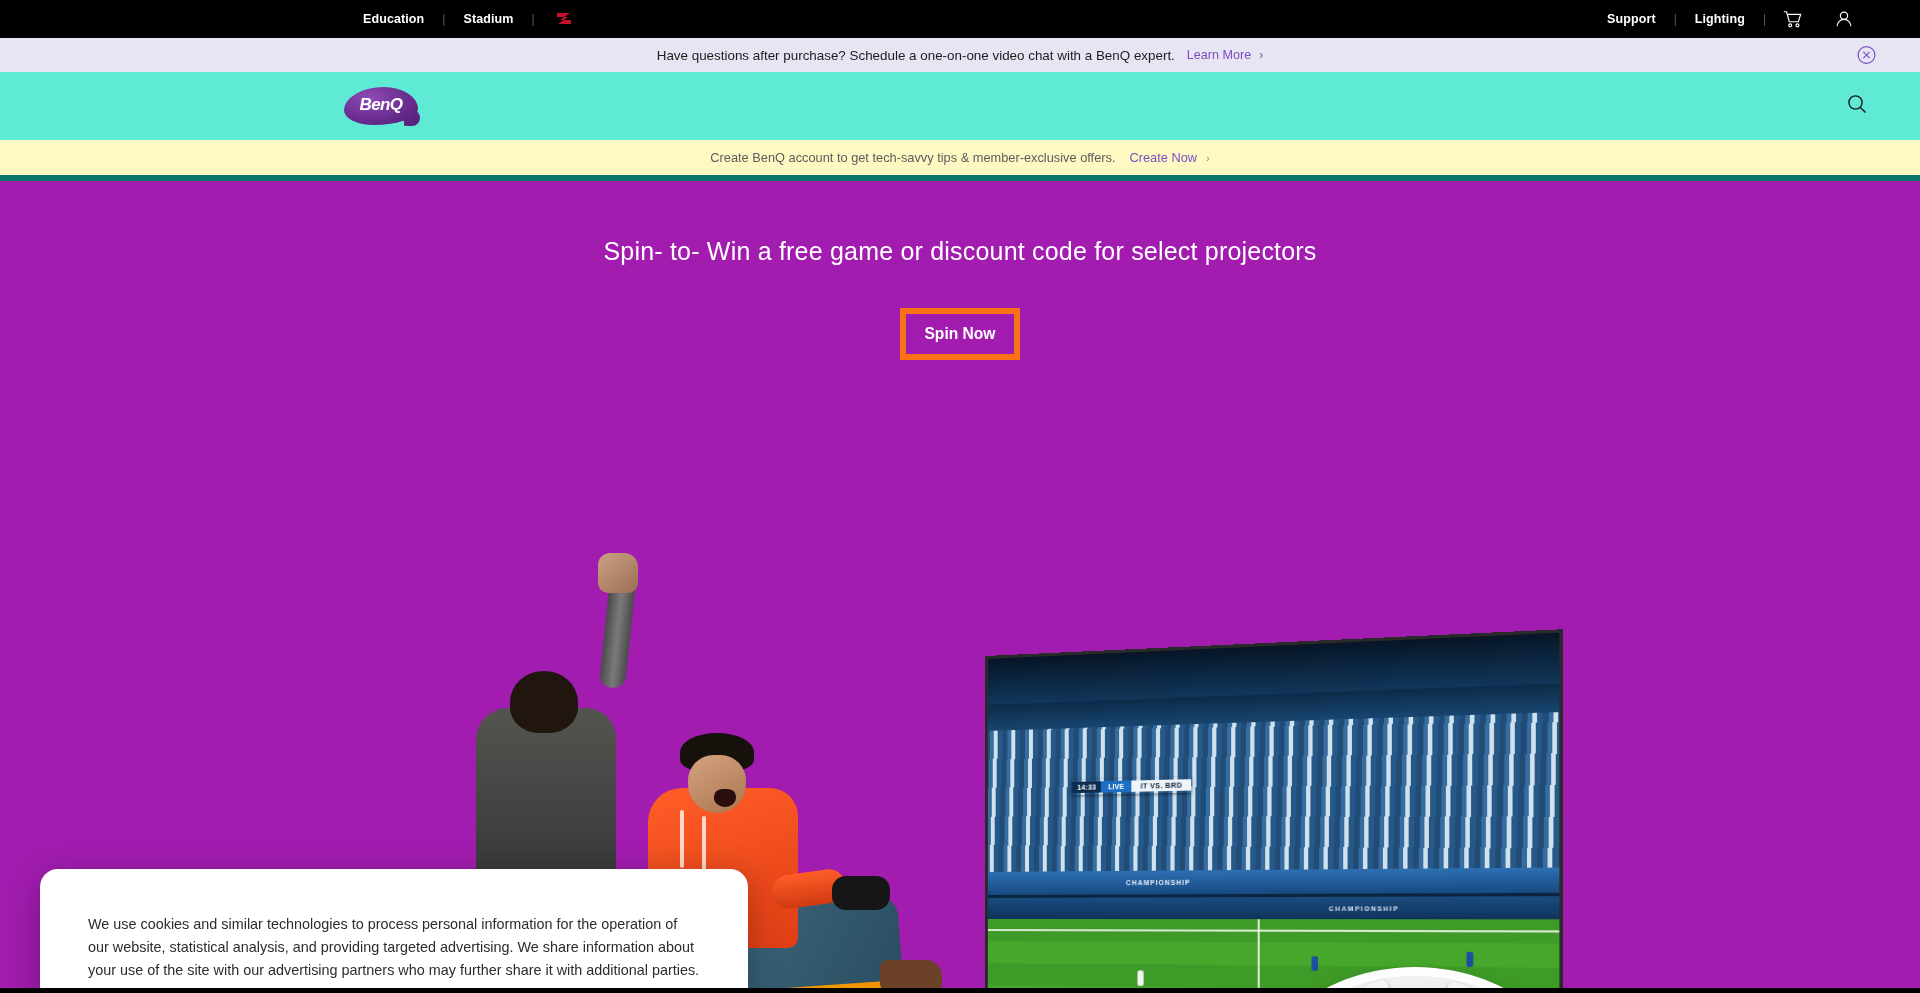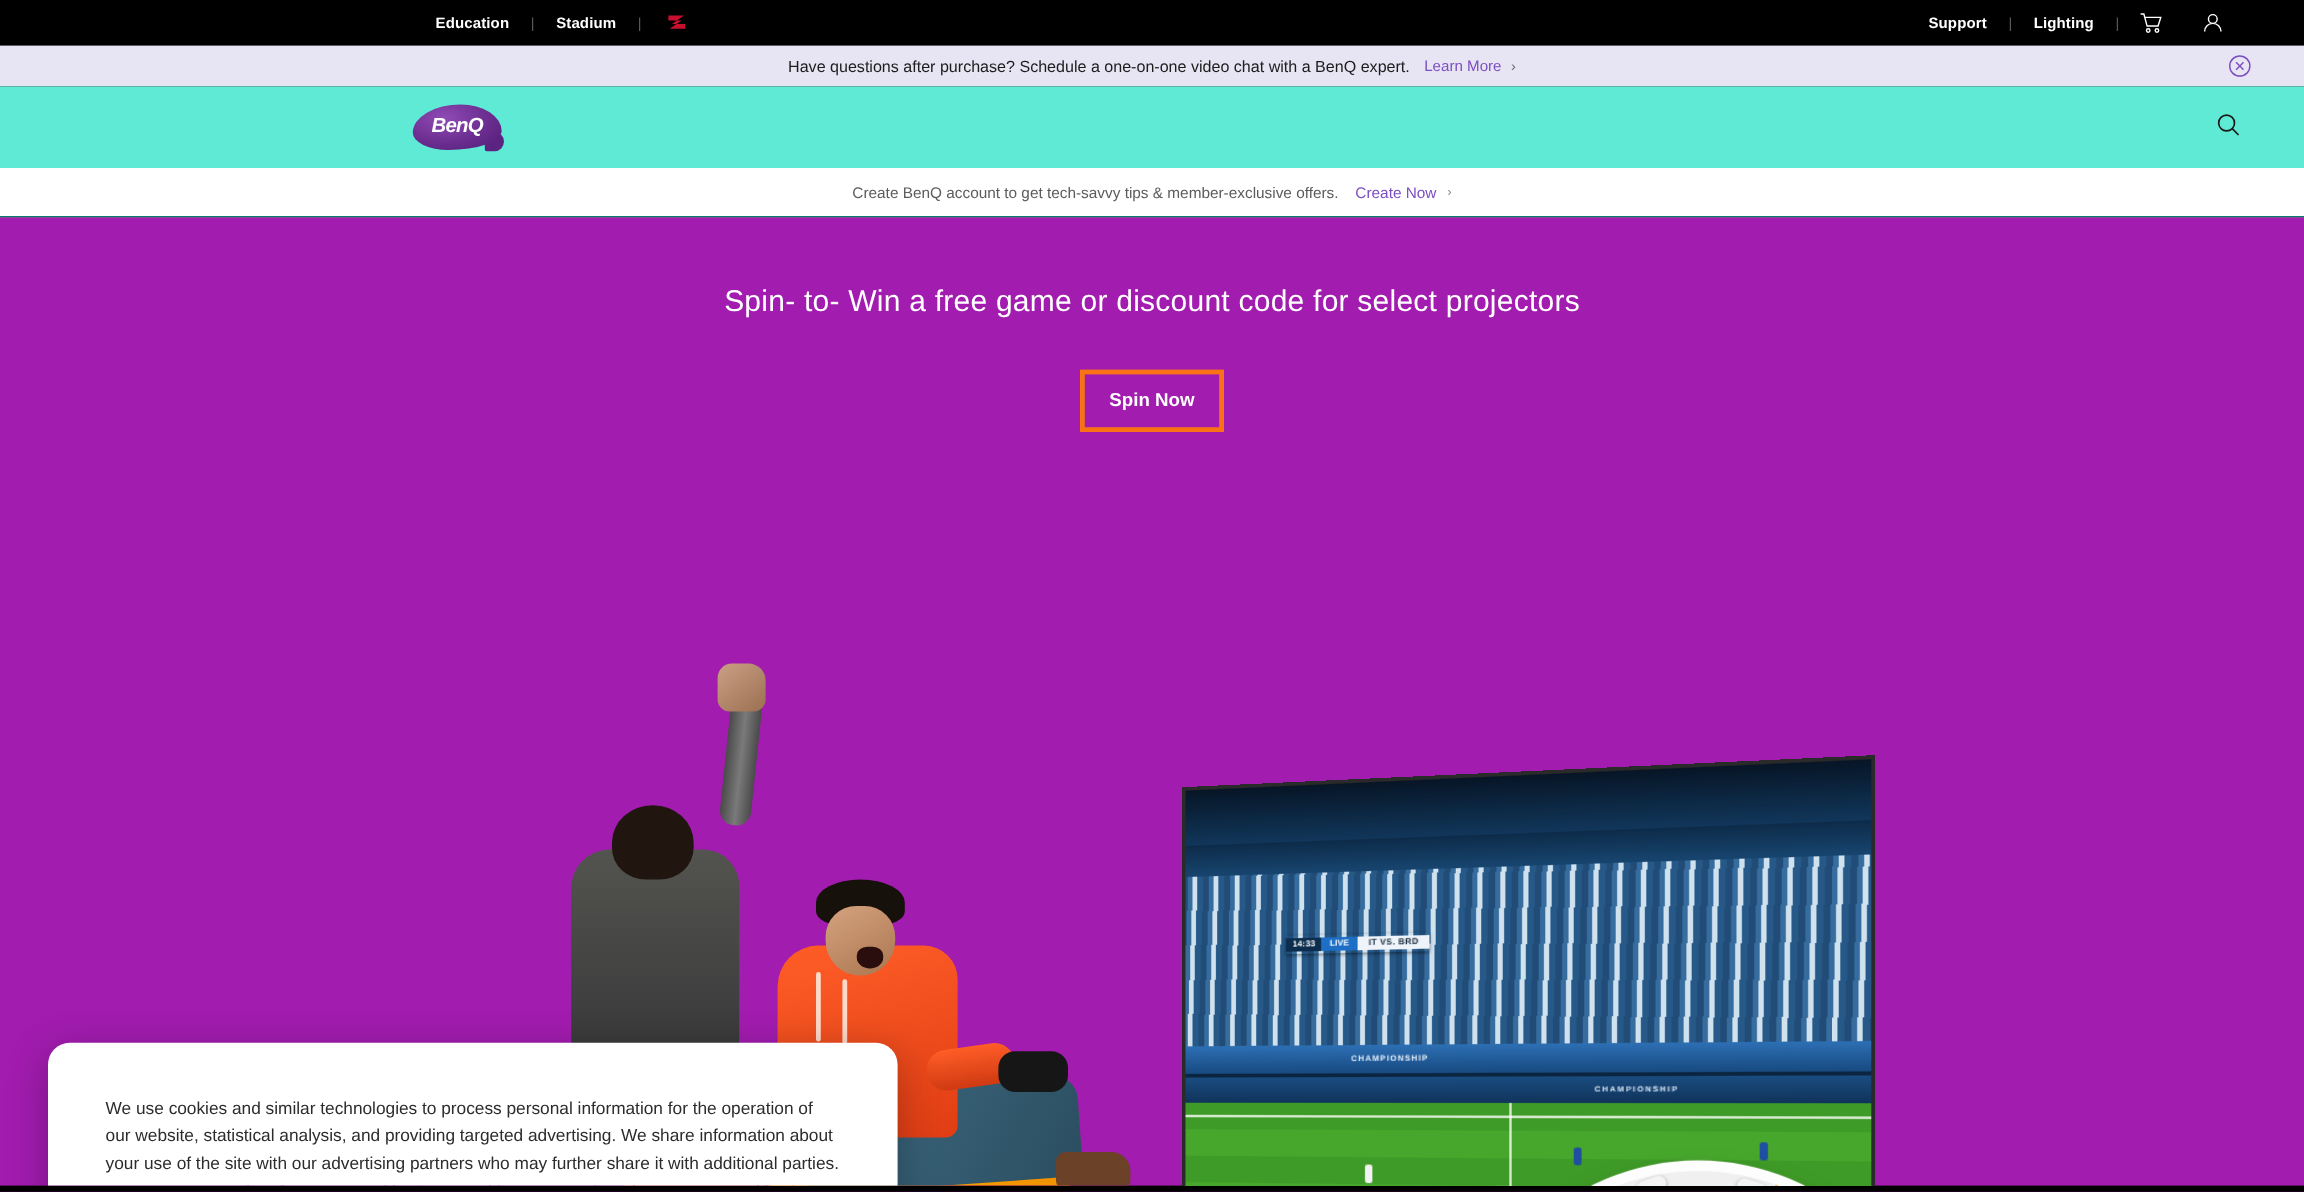--- a/index.html
+++ b/index.html
@@ -37,35 +37,35 @@
   .logo-text { color:#fff; font-size:17px; font-weight:bold; font-style:italic;
                letter-spacing:-.6px; transform:translateY(-1px); }
   .logo-tail { position:absolute; right:-2px; bottom:-1px; width:16px; height:16px;
                background:#5d2380; border-radius:50% 50% 50% 10%; }
   .nav-links { display:flex; align-items:center; margin-left:50px; gap:0; }
   .nav-link { font-size:14.6px; color:#1a1a1a; text-decoration:none;
               padding:0 21px; white-space:nowrap; }
   .nav-search { margin-left:auto; margin-right:52px; }
 
   
-  .acct-bar { height:41px; background:#ffffff; display:flex; align-items:center;
+  .acct-bar { height:41px; background:#fef9c3; display:flex; align-items:center;
               justify-content:center; position:relative; z-index:40;
-              border-bottom:1px solid #0f766e; }
+              border-bottom:6px solid #0f766e; }
   .acct-text { font-size:12.8px; color:#5c5c5c; }
   .acct-link { font-size:12.8px; color:#7b4fc0; margin-left:14px; text-decoration:none; }
   .acct-chev { color:#8a8a8a; font-size:11px; margin-left:9px; }
 
   
   .hero { position:relative; height:807px; background:#a21caf; overflow:hidden; }
   .hero-kicker { text-align:center; color:#fff; font-size:25px; font-weight:400;
                  padding-top:56px; letter-spacing:.2px; }
   .hero-title { text-align:center; color:#fff; font-size:57px; font-weight:bold;
                 margin-top:20px; letter-spacing:-.5px; }
   .spin-btn { display:block; margin:42px auto 0; width:120px; height:52px;
-              border:4px solid #f97316; background:transparent; color:#fff;
+              border:6px solid #f97316; background:transparent; color:#fff;
               font-size:15.6px; font-weight:bold; cursor:pointer;
               font-family:"Liberation Sans", sans-serif; }
 
   
   .person { position:absolute; left:380px; bottom:0; width:560px; height:420px; }
   .p-arm { position:absolute; left:225px; bottom:300px; width:26px; height:120px;
            background:linear-gradient(90deg,#4a4a4a,#7a7a7a,#4a4a4a);
            border-radius:12px; transform:rotate(6deg); }
   .p-fist { position:absolute; left:218px; bottom:395px; width:40px; height:40px;
             background:linear-gradient(140deg,#caa084,#9c6f52); border-radius:12px 14px 10px 10px; }

